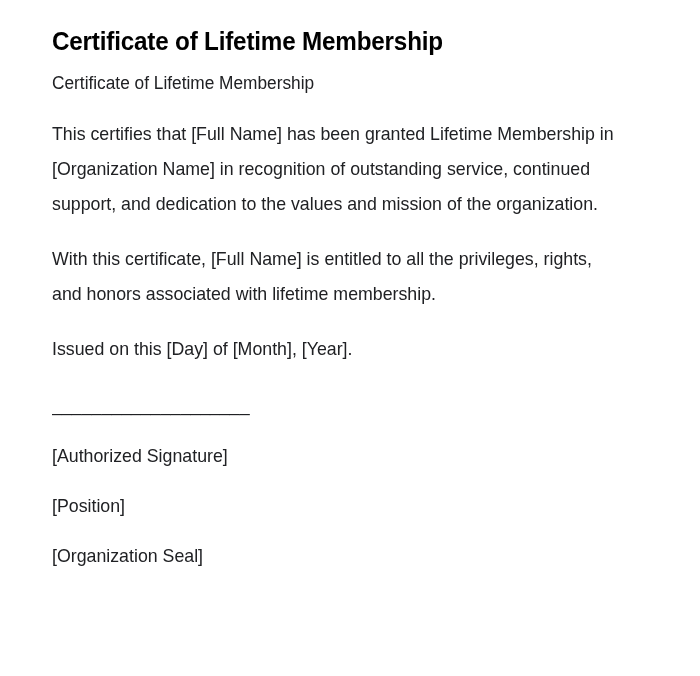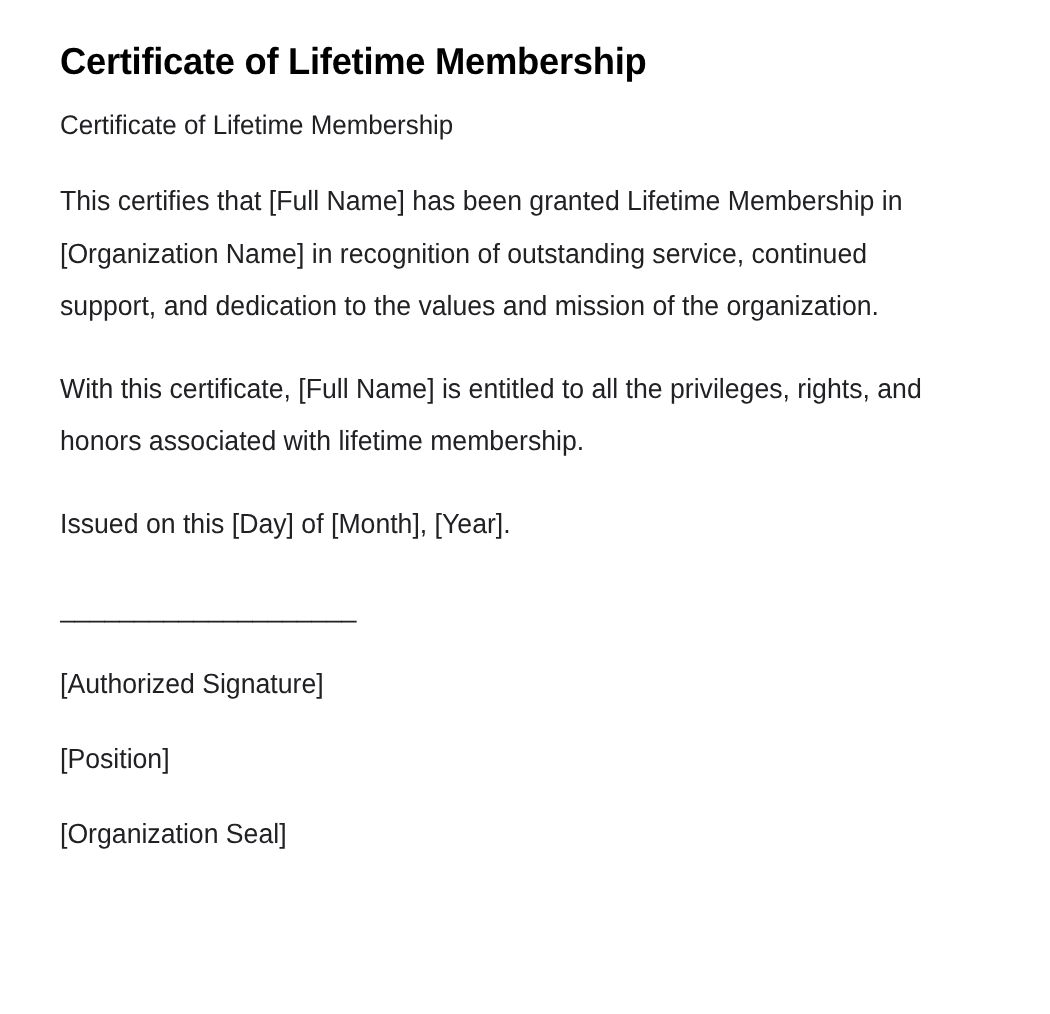--- a/index.html
+++ b/index.html
@@ -16,21 +16,21 @@
     color: #202124;
     -webkit-font-smoothing: antialiased;
   }
 
   .page {
     position: relative;
     width: 700px;
     height: 676px;
     background: #ffffff;
     box-sizing: border-box;
-    padding: 0 40px;
+    padding: 0 52px;
   }
 
   .doc-title {
     margin: 0;
     padding-top: 24px;
     font-size: 25px;
     line-height: 34px;
     font-weight: 700;
     color: #000000;
     letter-spacing: -0.2px;

